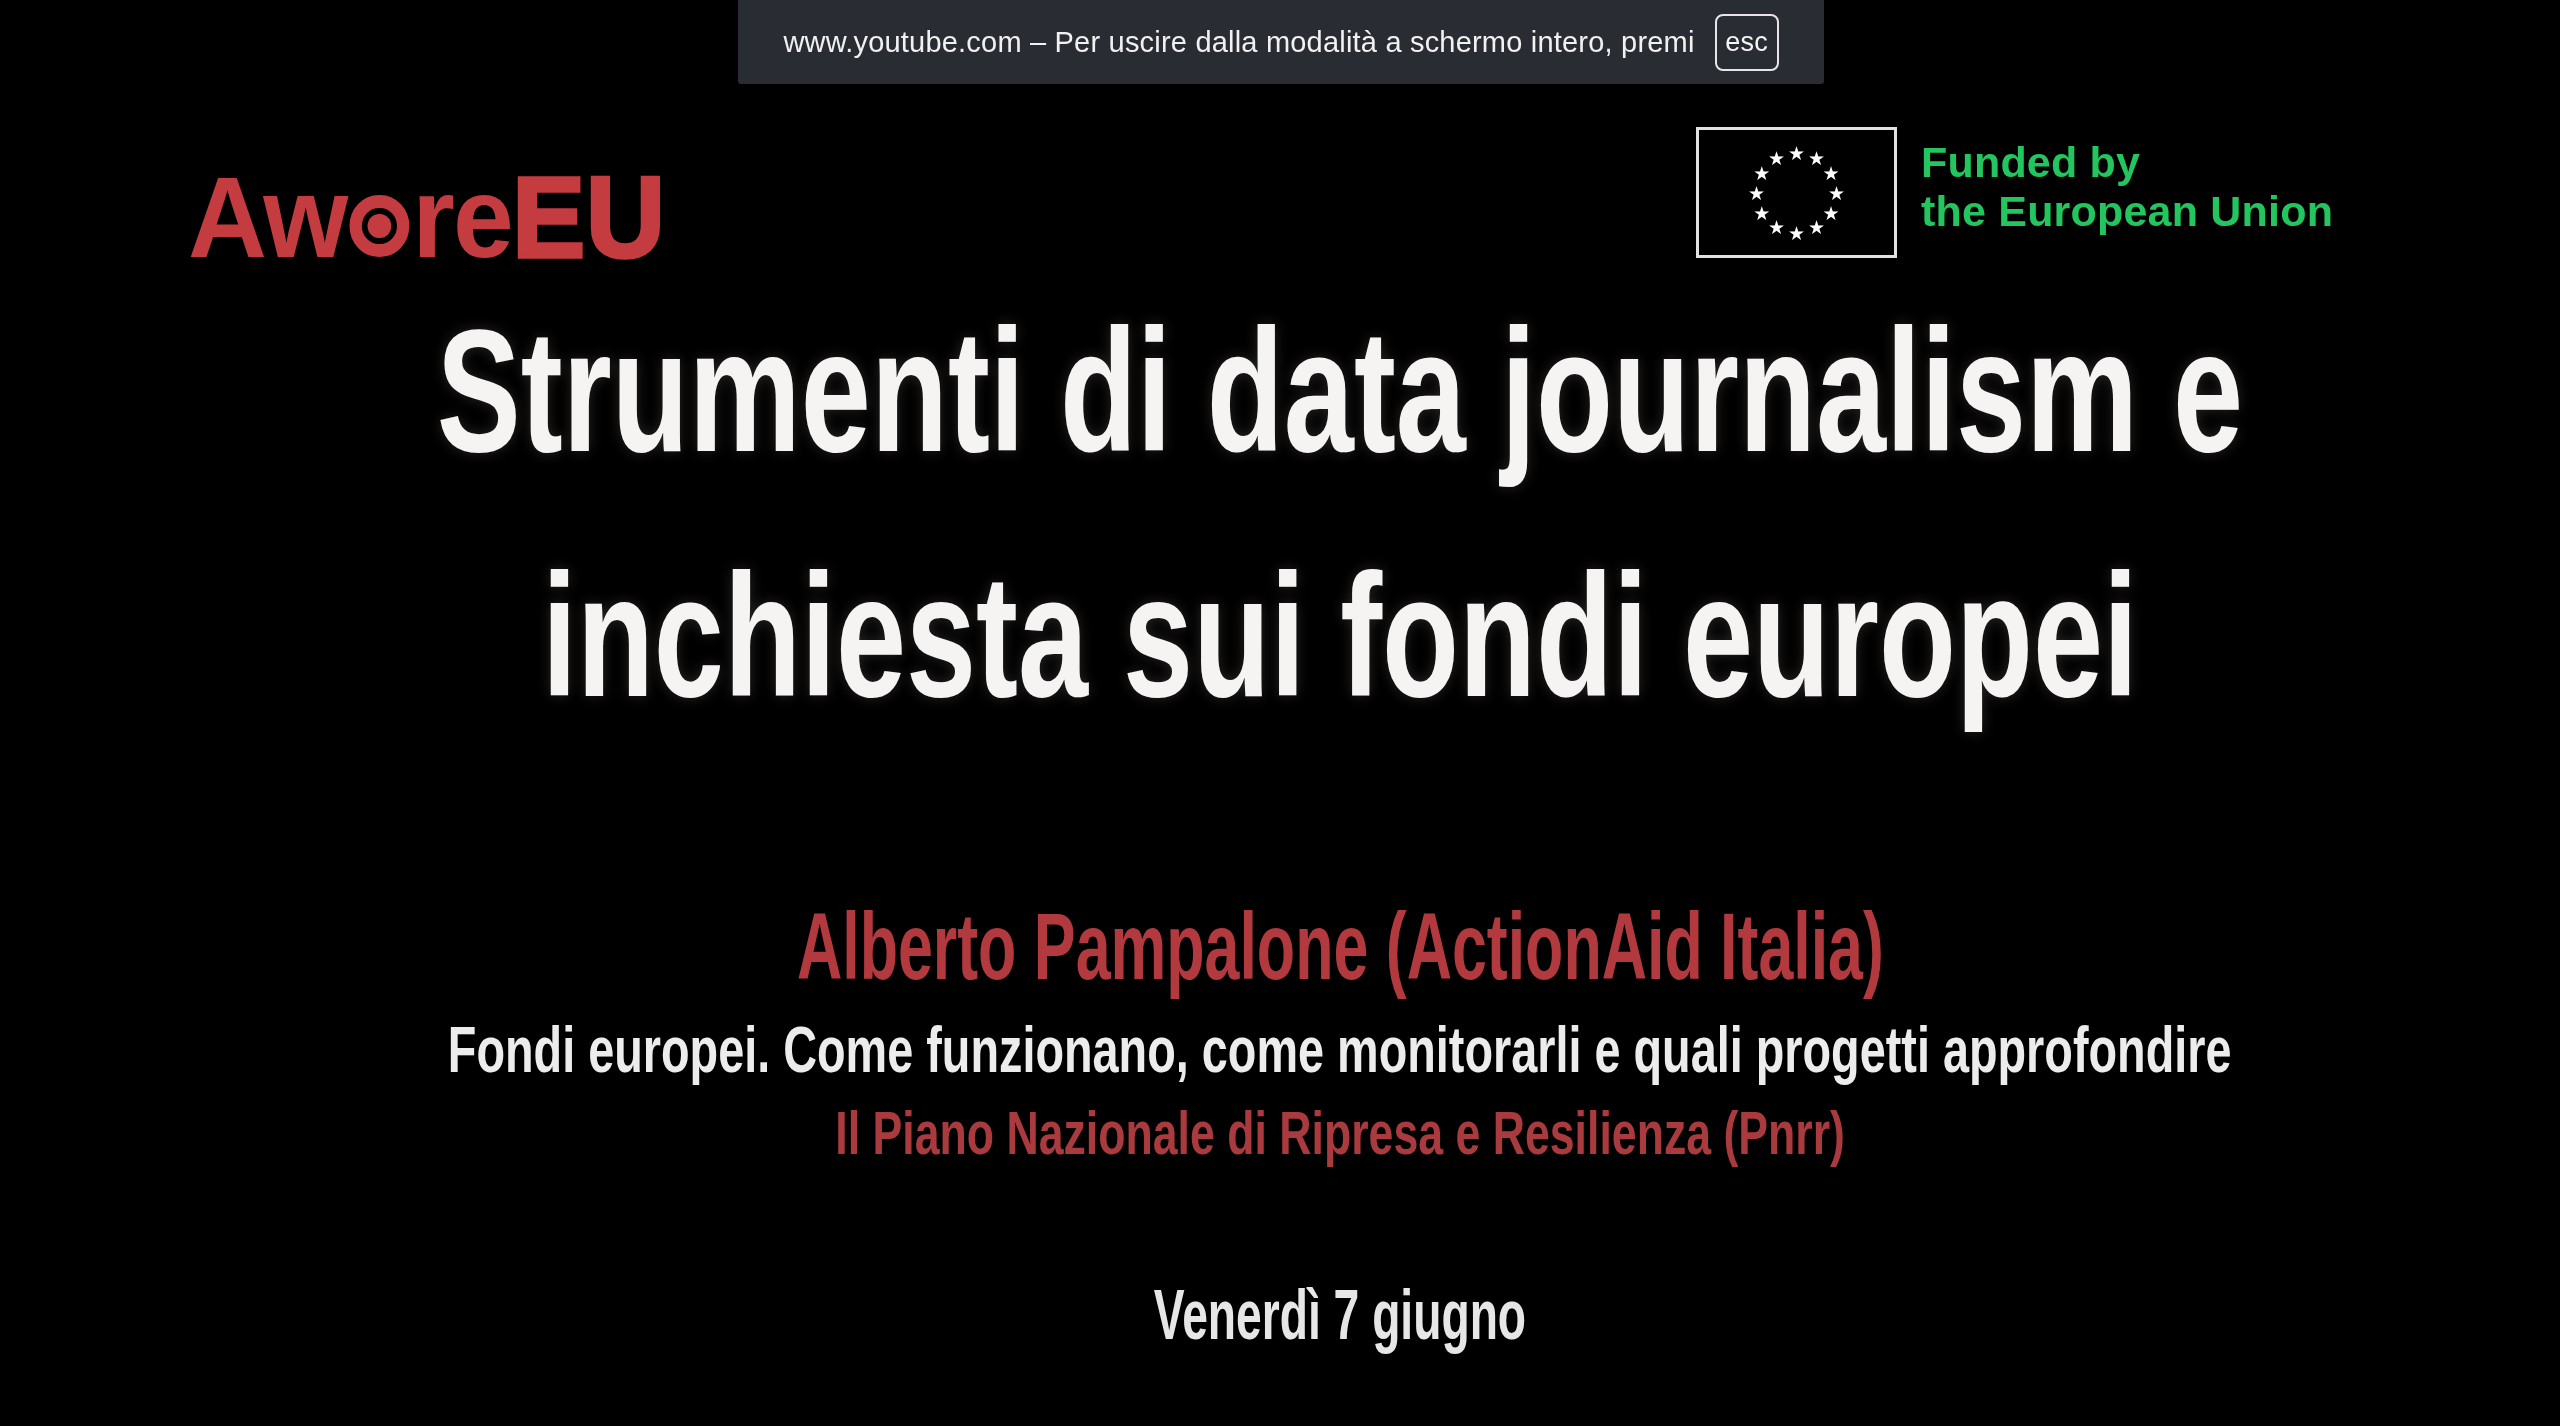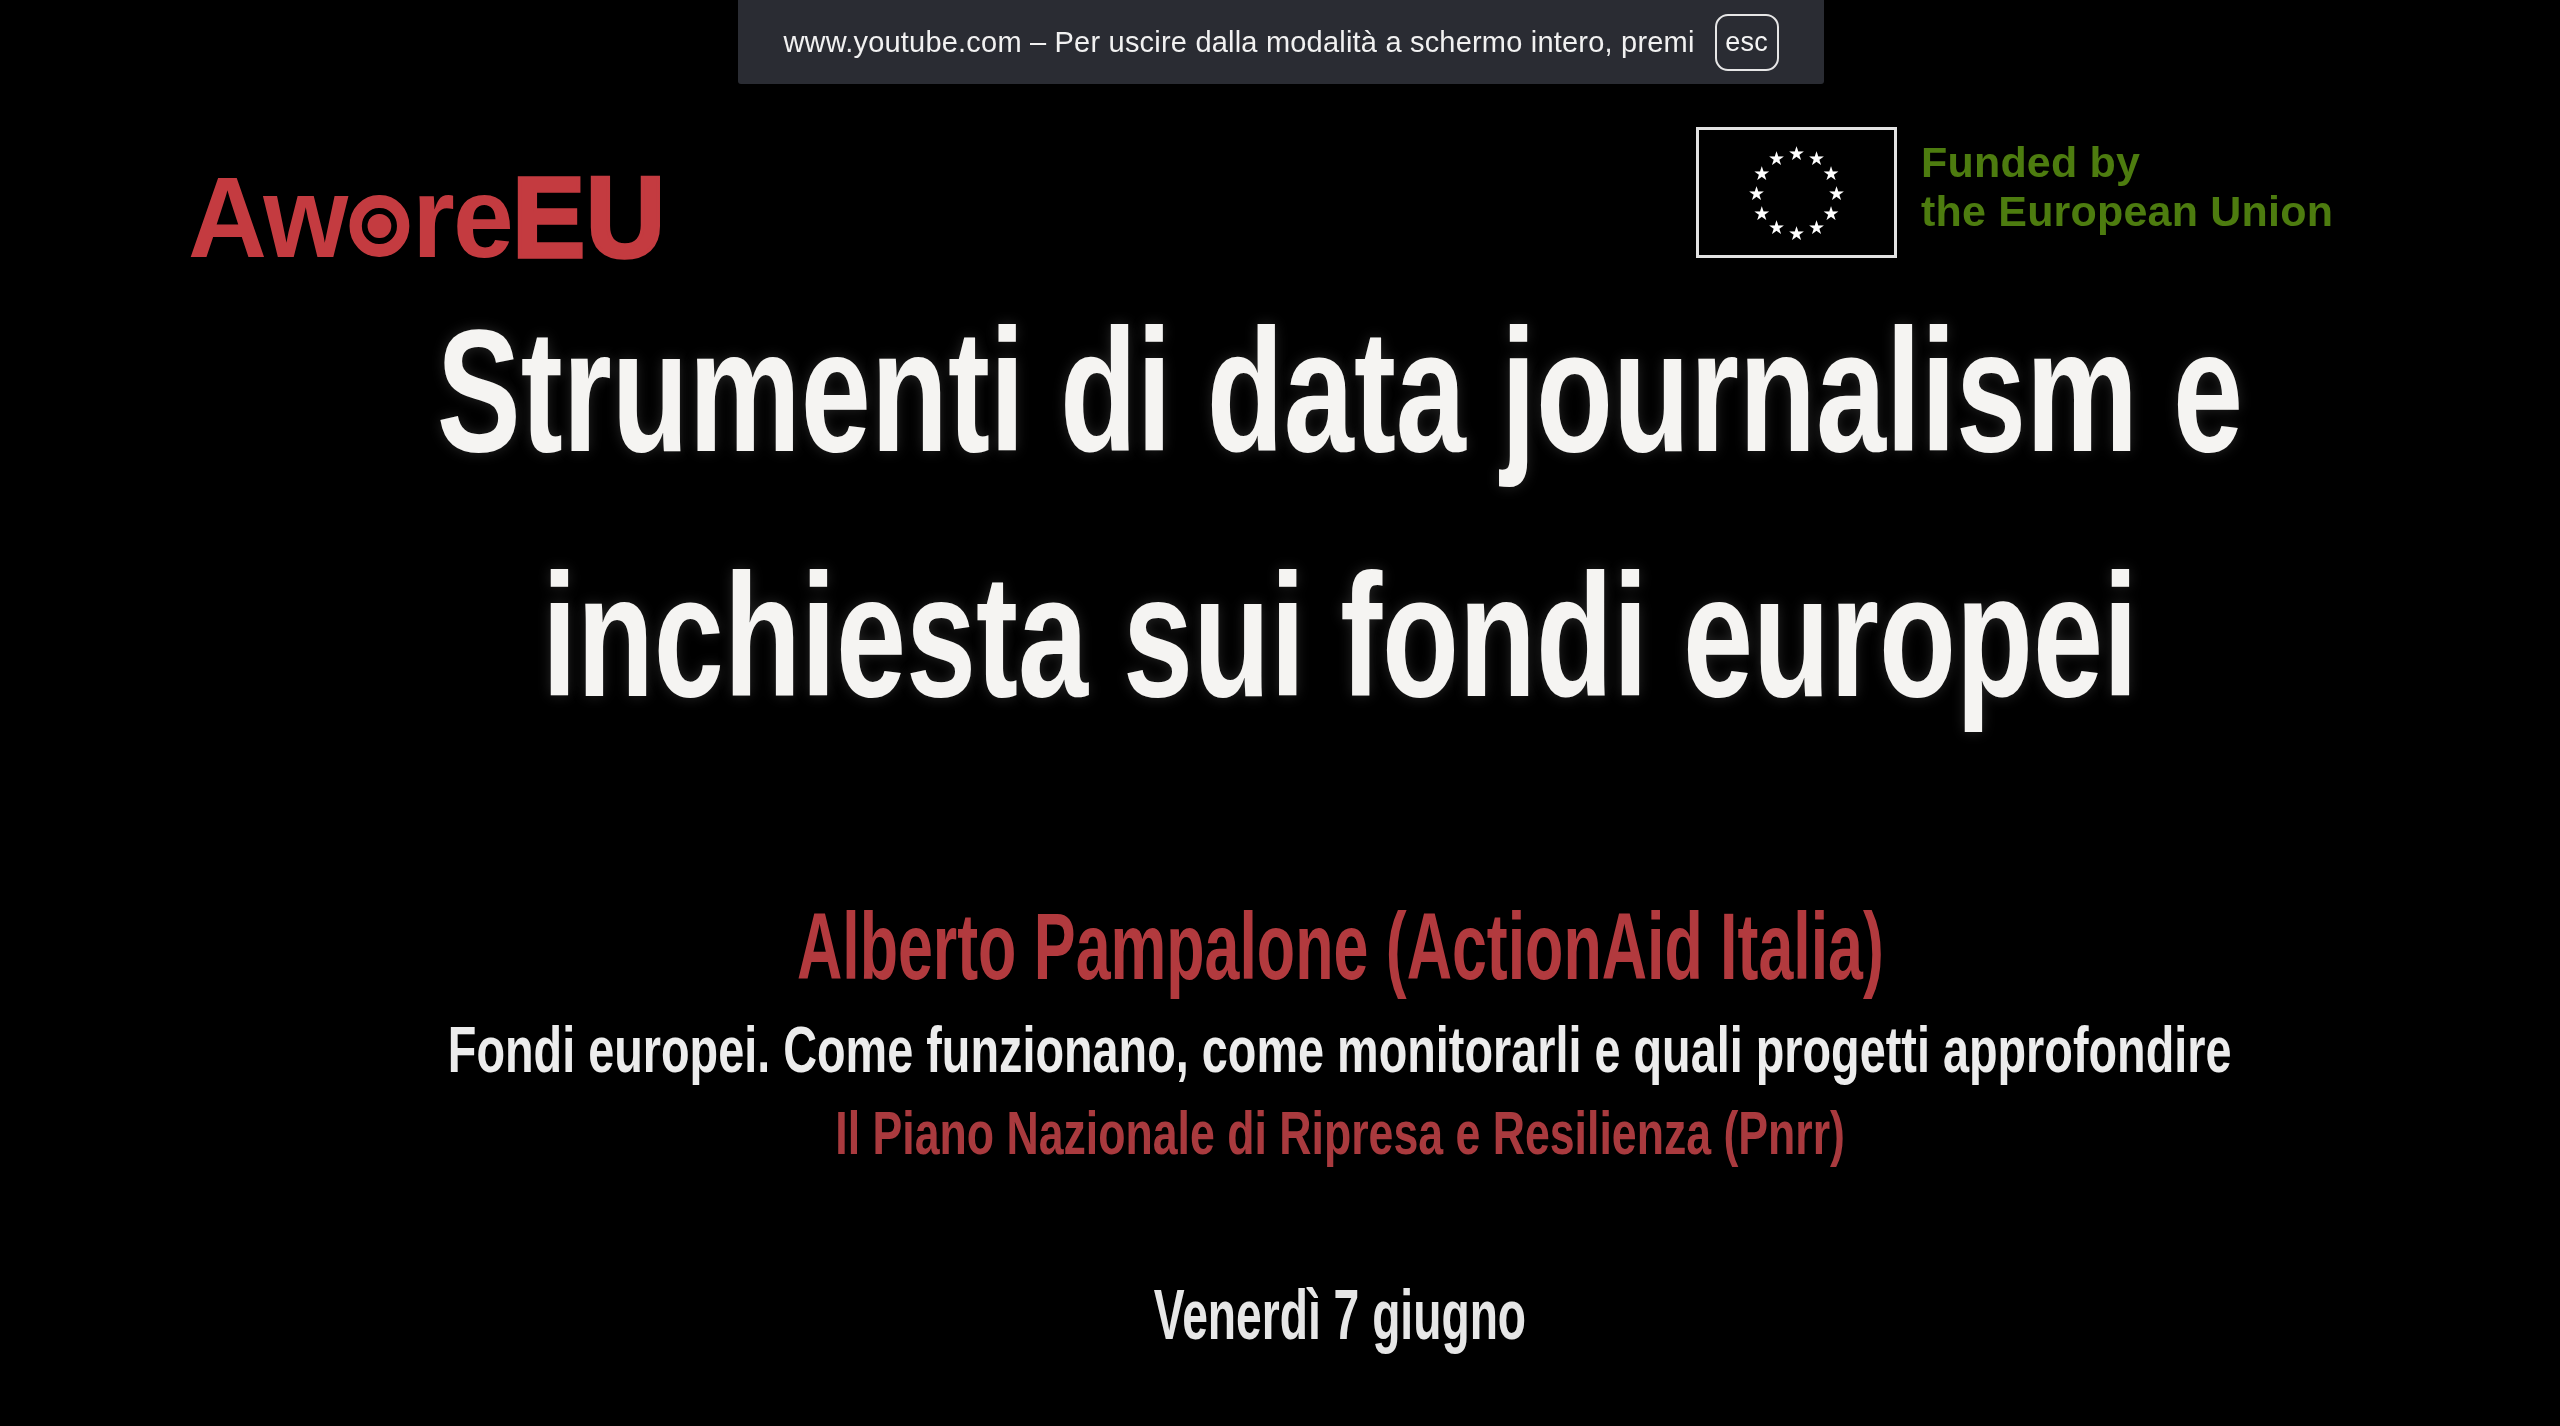--- a/index.html
+++ b/index.html
@@ -20,21 +20,21 @@
 
   
   .toast{
     position:absolute;left:738px;top:0;width:1086px;height:84px;
     background:var(--toast-bg);border-radius:0 0 3px 3px;
     display:flex;align-items:center;justify-content:center;gap:20px;
     font-size:29px;color:var(--text-white);letter-spacing:0.2px;
   }
   .esc-key{
     display:flex;align-items:center;justify-content:center;
-    width:64px;height:57px;border:2px solid #e6e6e6;border-radius:13px;
+    width:64px;height:57px;border:2px solid #e6e6e6;border-radius:8px;
     font-size:27px;color:#f5f5f5;flex:0 0 auto;
   }
 
   
   .logo{
     position:absolute;left:188px;top:140px;font-size:115px;line-height:1;
     color:var(--accent-red);font-weight:bold;white-space:nowrap;margin-top:20px;
   }
   .logo-inner{display:inline-block;transform:scaleX(0.95);transform-origin:0 50%;letter-spacing:-0.015em;}
   .bullseye{
@@ -64,21 +64,21 @@
   .eu-stars i:nth-child(5){transform:translate(-50%,-50%) rotate(120deg) translateY(-40px) rotate(-120deg);}
   .eu-stars i:nth-child(6){transform:translate(-50%,-50%) rotate(150deg) translateY(-40px) rotate(-150deg);}
   .eu-stars i:nth-child(7){transform:translate(-50%,-50%) rotate(180deg) translateY(-40px) rotate(-180deg);}
   .eu-stars i:nth-child(8){transform:translate(-50%,-50%) rotate(210deg) translateY(-40px) rotate(-210deg);}
   .eu-stars i:nth-child(9){transform:translate(-50%,-50%) rotate(240deg) translateY(-40px) rotate(-240deg);}
   .eu-stars i:nth-child(10){transform:translate(-50%,-50%) rotate(270deg) translateY(-40px) rotate(-270deg);}
   .eu-stars i:nth-child(11){transform:translate(-50%,-50%) rotate(300deg) translateY(-40px) rotate(-300deg);}
   .eu-stars i:nth-child(12){transform:translate(-50%,-50%) rotate(330deg) translateY(-40px) rotate(-330deg);}
   .eu-text{
     position:absolute;left:1921px;top:138px;font-size:43px;line-height:49px;
-    font-weight:bold;color:#4d7c0f;letter-spacing:0.2px;
+    font-weight:bold;color:#22c55e;letter-spacing:0.2px;
   }
 
   
   .cline{position:absolute;left:60px;width:2560px;text-align:center;font-weight:bold;white-space:nowrap;}
   .cond{display:inline-block;white-space:nowrap;}
 
   .title{
     top:268px;font-size:175px;line-height:245px;color:#f5f4f2;
     text-shadow:0 0 16px rgba(128,128,128,0.30);
   }

